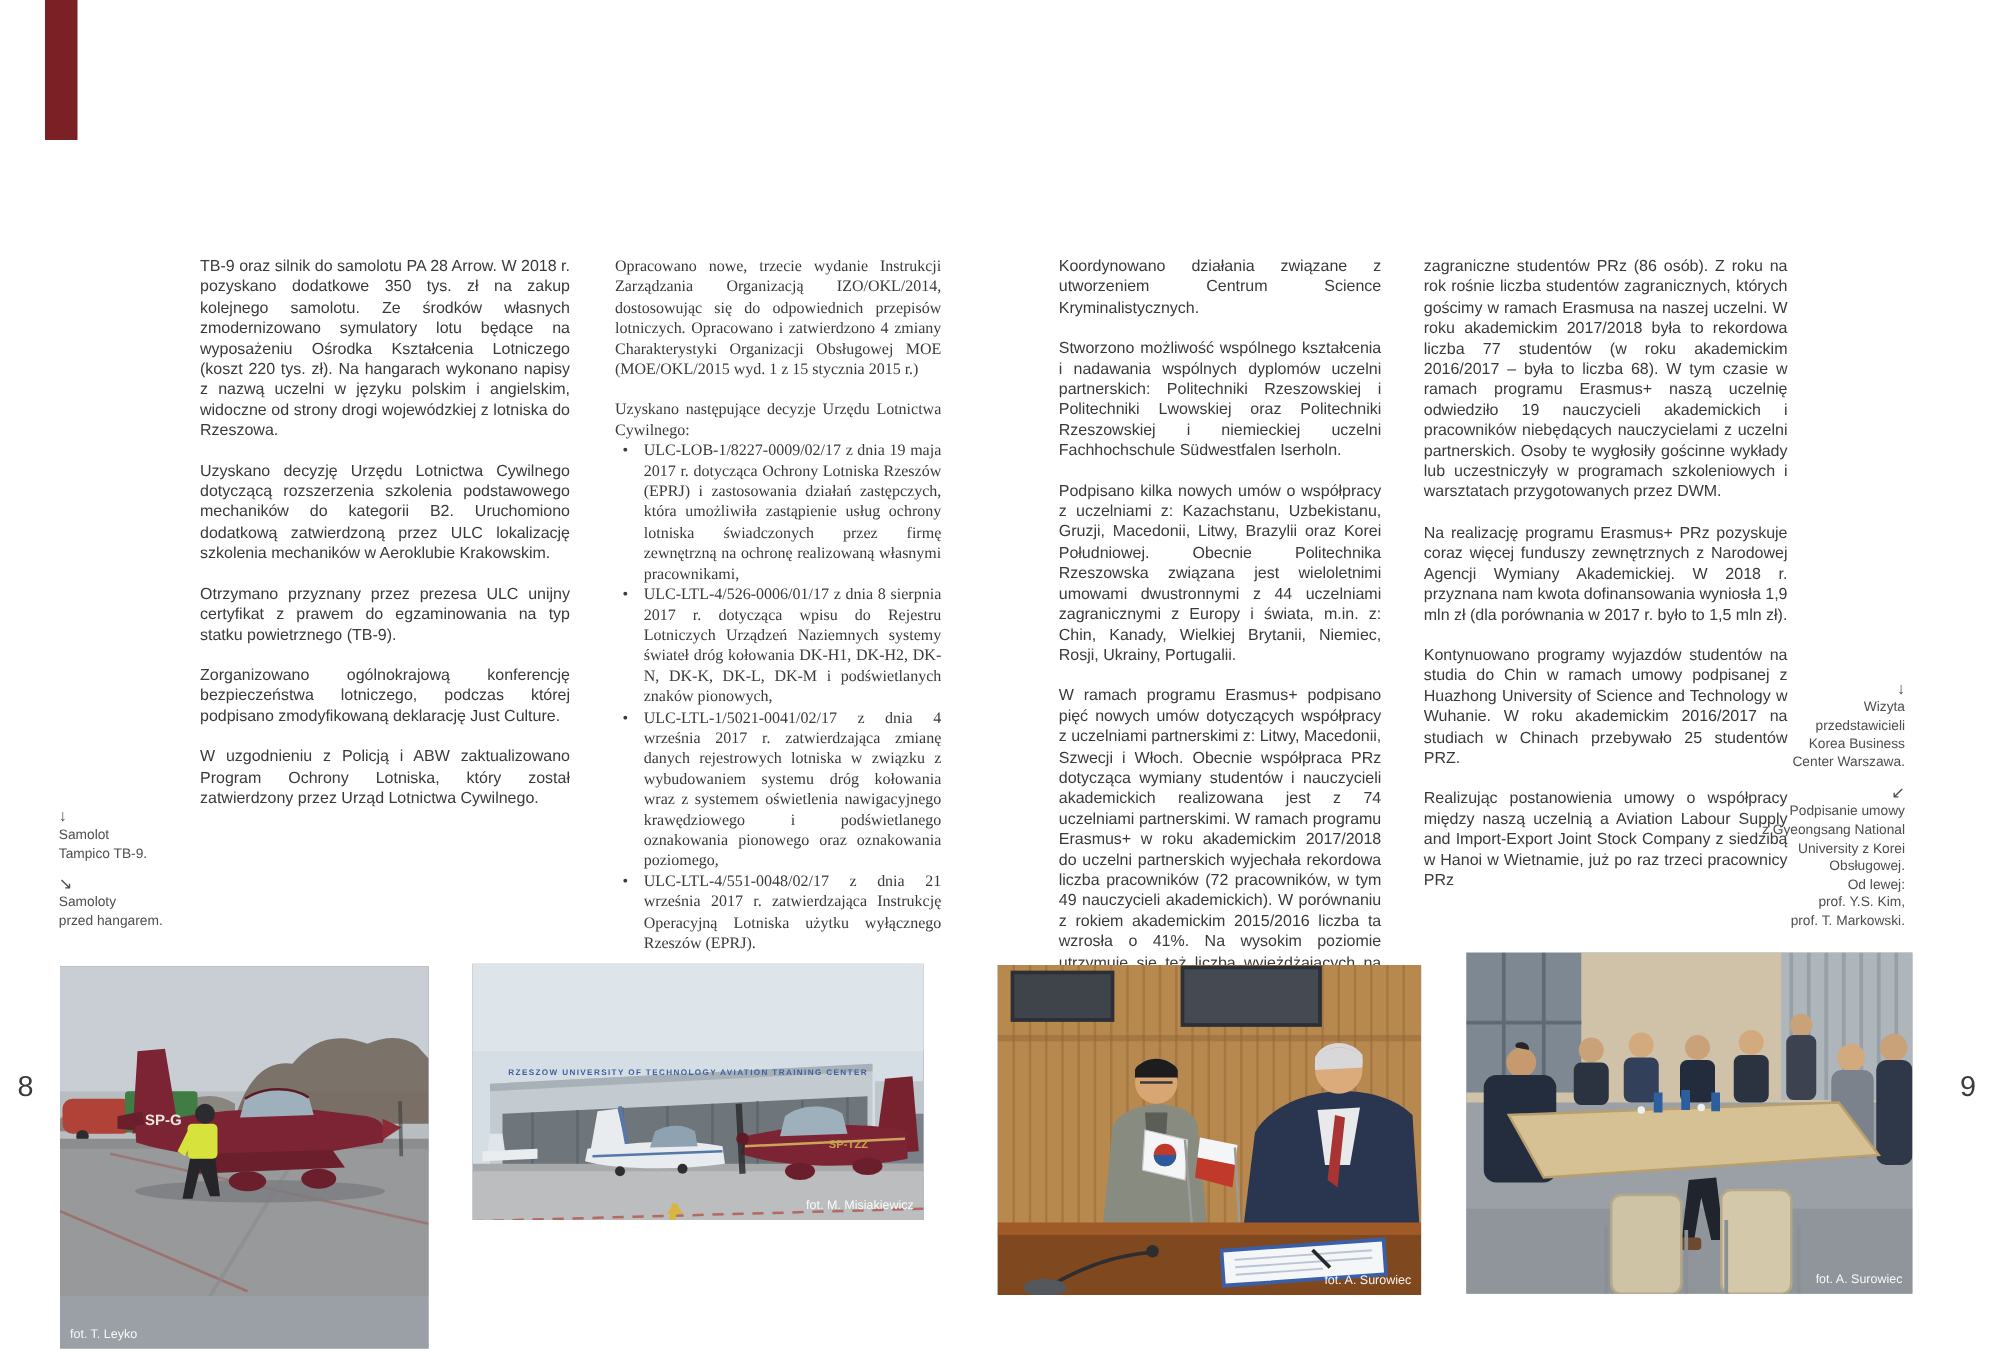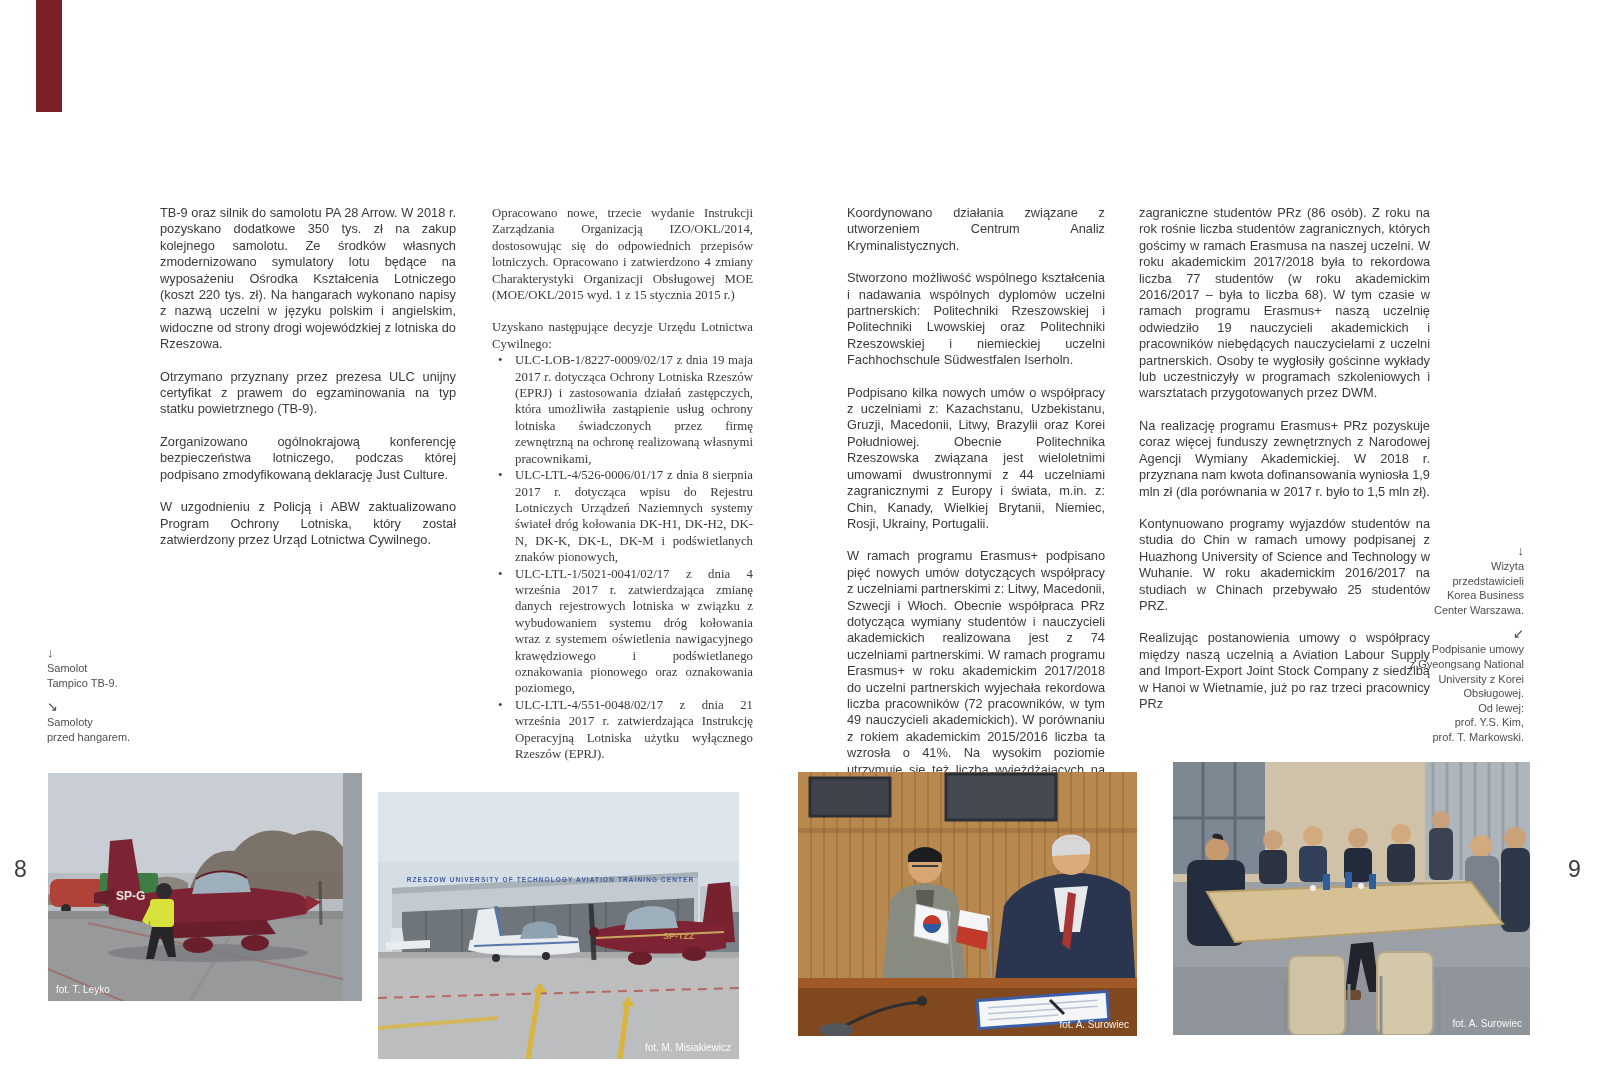--- a/index.html
+++ b/index.html
@@ -40,20 +40,21 @@
 
 <div class="spread">
 
   <div class="accent-bar" style="background: rgb(123, 33, 38);"></div>
 
   <div class="page-num left">8</div>
   <div class="page-num right">9</div>
 
   <div class="col" style="left:160px;width:296px;">
       <p>TB-9 oraz silnik do samolotu PA 28 Arrow. W 2018 r. pozyskano dodatkowe 350 tys. zł na zakup kolejnego samolotu. Ze środków własnych zmodernizowano symulatory lotu będące na wyposażeniu Ośrodka Kształcenia Lotniczego (koszt 220 tys. zł). Na hangarach wykonano napisy z nazwą uczelni w języku polskim i angielskim, widoczne od strony drogi wojewódzkiej z lotniska do Rzeszowa.</p>
+      <p>Uzyskano decyzję Urzędu Lotnictwa Cywilnego dotyczącą rozszerzenia szkolenia podstawowego mechaników do kategorii B2. Uruchomiono dodatkową zatwierdzoną przez ULC lokalizację szkolenia mechaników w Aeroklubie Krakowskim.</p>
       <p>Otrzymano przyznany przez prezesa ULC unijny certyfikat z prawem do egzaminowania na typ statku powietrznego (TB-9).</p>
       <p>Zorganizowano ogólnokrajową konferencję bezpieczeństwa lotniczego, podczas której podpisano zmodyfikowaną deklarację Just Culture.</p>
       <p>W uzgodnieniu z Policją i ABW zaktualizowano Program Ochrony Lotniska, który został zatwierdzony przez Urząd Lotnictwa Cywilnego.</p>
     </div>
   <div class="col" style="left:492px;width:261px;font-family:Liberation Serif, serif;">
       <p>Opracowano nowe, trzecie wydanie Instrukcji Zarządzania Organizacją IZO/OKL/2014, dostosowując się do odpowiednich przepisów lotniczych. Opracowano i zatwierdzono 4 zmiany Charakterystyki Organizacji Obsługowej MOE (MOE/OKL/2015 wyd. 1 z 15 stycznia 2015 r.)</p>
       <p class="tight">Uzyskano następujące decyzje Urzędu Lotnictwa Cywilnego:</p>
       <div class="li-row">
         <span class="li-bullet">•</span>
         <span class="li-text">ULC-LOB-1/8227-0009/02/17 z dnia 19 maja 2017 r. dotycząca Ochrony Lotniska Rzeszów (EPRJ) i zastosowania działań zastępczych, która umożliwiła zastąpienie usług ochrony lotniska świadczonych przez firmę zewnętrzną na ochronę realizowaną własnymi pracownikami,</span>
@@ -65,21 +66,21 @@
       <div class="li-row">
         <span class="li-bullet">•</span>
         <span class="li-text">ULC-LTL-1/5021-0041/02/17 z dnia 4 września 2017 r. zatwierdzająca zmianę danych rejestrowych lotniska w związku z wybudowaniem systemu dróg kołowania wraz z systemem oświetlenia nawigacyjnego krawędziowego i podświetlanego oznakowania pionowego oraz oznakowania poziomego,</span>
       </div>
       <div class="li-row">
         <span class="li-bullet">•</span>
         <span class="li-text">ULC-LTL-4/551-0048/02/17 z dnia 21 września 2017 r. zatwierdzająca Instrukcję Operacyjną Lotniska użytku wyłącznego Rzeszów (EPRJ).</span>
       </div>
     </div>
   <div class="col" style="left:847px;width:258px;">
-      <p>Koordynowano działania związane z utworzeniem Centrum Analiz Kryminalistycznych.</p>
+      <p>Koordynowano działania związane z utworzeniem Centrum Science Kryminalistycznych.</p>
       <p>Stworzono możliwość wspólnego kształcenia i nadawania wspólnych dyplomów uczelni partnerskich: Politechniki Rzeszowskiej i Politechniki Lwowskiej oraz Politechniki Rzeszowskiej i niemieckiej uczelni Fachhochschule Südwestfalen Iserholn.</p>
       <p>Podpisano kilka nowych umów o współpracy z uczelniami z: Kazachstanu, Uzbekistanu, Gruzji, Macedonii, Litwy, Brazylii oraz Korei Południowej. Obecnie Politechnika Rzeszowska związana jest wieloletnimi umowami dwustronnymi z 44 uczelniami zagranicznymi z Europy i świata, m.in. z: Chin, Kanady, Wielkiej Brytanii, Niemiec, Rosji, Ukrainy, Portugalii.</p>
       <p>W ramach programu Erasmus+ podpisano pięć nowych umów dotyczących współpracy z uczelniami partnerskimi z: Litwy, Macedonii, Szwecji i Włoch. Obecnie współpraca PRz dotycząca wymiany studentów i nauczycieli akademickich realizowana jest z 74 uczelniami partnerskimi. W ramach programu Erasmus+ w roku akademickim 2017/2018 do uczelni partnerskich wyjechała rekordowa liczba pracowników (72 pracowników, w tym 49 nauczycieli akademickich). W porównaniu z rokiem akademickim 2015/2016 liczba ta wzrosła o 41%. Na wysokim poziomie utrzymuje się też liczba wyjeżdżających na studia i praktyki</p>
     </div>
   <div class="col" style="left:1139px;width:291px;">
       <p>zagraniczne studentów PRz (86 osób). Z roku na rok rośnie liczba studentów zagranicznych, których gościmy w ramach Erasmusa na naszej uczelni. W roku akademickim 2017/2018 była to rekordowa liczba 77 studentów (w roku akademickim 2016/2017 – była to liczba 68). W tym czasie w ramach programu Erasmus+ naszą uczelnię odwiedziło 19 nauczycieli akademickich i pracowników niebędących nauczycielami z uczelni partnerskich. Osoby te wygłosiły gościnne wykłady lub uczestniczyły w programach szkoleniowych i warsztatach przygotowanych przez DWM.</p>
       <p>Na realizację programu Erasmus+ PRz pozyskuje coraz więcej funduszy zewnętrznych z Narodowej Agencji Wymiany Akademickiej. W 2018 r. przyznana nam kwota dofinansowania wyniosła 1,9 mln zł (dla porównania w 2017 r. było to 1,5 mln zł).</p>
       <p>Kontynuowano programy wyjazdów studentów na studia do Chin w ramach umowy podpisanej z Huazhong University of Science and Technology w Wuhanie. W roku akademickim 2016/2017 na studiach w Chinach przebywało 25 studentów PRZ.</p>
       <p>Realizując postanowienia umowy o współpracy między naszą uczelnią a Aviation Labour Supply and Import-Export Joint Stock Company z siedzibą w Hanoi w Wietnamie, już po raz trzeci pracownicy PRz</p>
     </div>
@@ -118,21 +119,21 @@
           <div class="cap-line">z Gyeongsang National</div>
           <div class="cap-line">University z Korei</div>
           <div class="cap-line">Obsługowej.</div>
           <div class="cap-line">Od lewej:</div>
           <div class="cap-line">prof. Y.S. Kim,</div>
           <div class="cap-line">prof. T. Markowski.</div>
         </div>
     </div>
   </div>
 
-  <div class="photo" style="left:48px;top:773px;width:295px;height:228px;padding-left:19px;">
+  <div class="photo" style="left:48px;top:773px;width:295px;height:306px;">
     <svg width="295" height="264" viewBox="0 0 295 264">
       <rect x="0" y="0" width="295" height="264" fill="#c9ced4"></rect>
       <rect x="0" y="100" width="295" height="48" fill="#b8bdc2"></rect>
       <path d="M140,122 q14,-48 46,-44 q24,-30 60,-16 q24,-10 40,2 l9,10 l0,52 l-155,0 Z" fill="#6d6157" opacity="0.85"></path>
       <path d="M0,122 q20,-18 45,-12 q25,-14 60,-4 q20,-6 35,4 l0,22 l-140,0 Z" fill="#776d62" opacity="0.7"></path>
       <rect x="2" y="106" width="56" height="28" rx="8" fill="#b04238"></rect>
       <rect x="52" y="100" width="58" height="33" rx="3" fill="#3f7d44"></rect>
       <circle cx="18" cy="136" r="5" fill="#2c2c2c"></circle>
         <circle cx="80" cy="136" r="5" fill="#2c2c2c"></circle>
       <rect x="0" y="138" width="295" height="10" fill="#8c8d8f"></rect>
@@ -155,21 +156,21 @@
     <div class="reg reg-1">SP-G</div>
     <svg width="295" height="264" viewBox="0 0 295 264" style="position:absolute;left:0;top:0;z-index:4;">
       <path d="M104,154 L98,186 L106,186 L112,162 L120,184 L128,184 L124,152 Z" fill="#26262a"></path>
       <rect x="102" y="126" width="24" height="28" rx="4" fill="#d8e23c"></rect>
       <path d="M102,132 L94,148 L100,152 L106,140 Z" fill="#d8e23c"></path>
       <circle cx="116" cy="118" r="8" fill="#2c2c30"></circle>
     </svg>
     <div class="credit cl">fot. T. Leyko</div>
   </div>
 
-  <div class="photo" style="left:378px;top:771px;width:361px;height:267px;margin-top:21px;">
+  <div class="photo" style="left:378px;top:771px;width:361px;height:205px;">
     <svg width="361" height="267" viewBox="0 0 361 267">
       <rect x="0" y="0" width="361" height="170" fill="#d6dee5"></rect>
       <rect x="0" y="0" width="361" height="70" fill="#dde4ea"></rect>
       <path d="M14,96 L320,80 L320,162 L14,170 Z" fill="#c3cad0"></path>
       <path d="M14,96 L320,80 L320,86 L14,102 Z" fill="#a9b1b8"></path>
       <path d="M24,120 L316,106 L316,160 L24,168 Z" fill="#6e757b"></path>
       <g stroke="#5f666c" stroke-width="2">
         <path d="M48,119 L48,166"></path>
           <path d="M84,117 L84,165"></path>
           <path d="M120,115 L120,164"></path>

